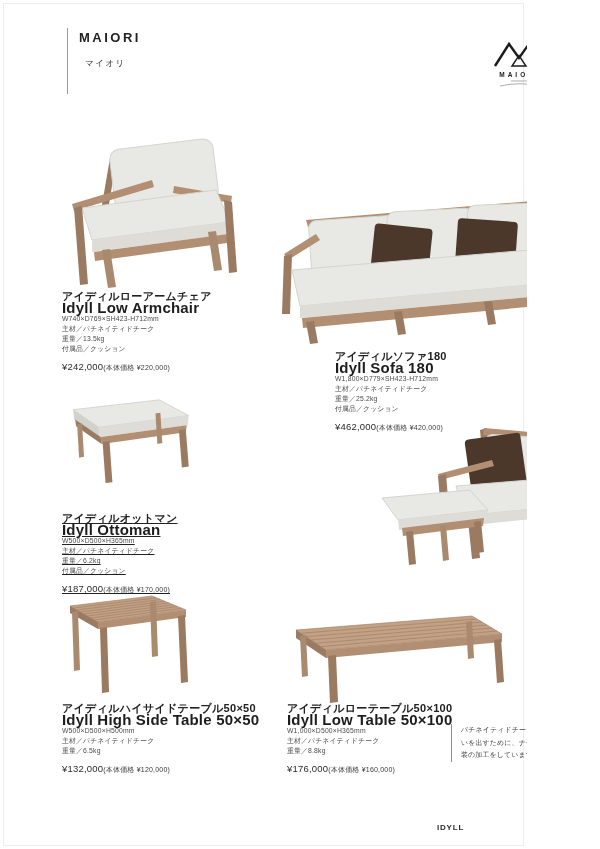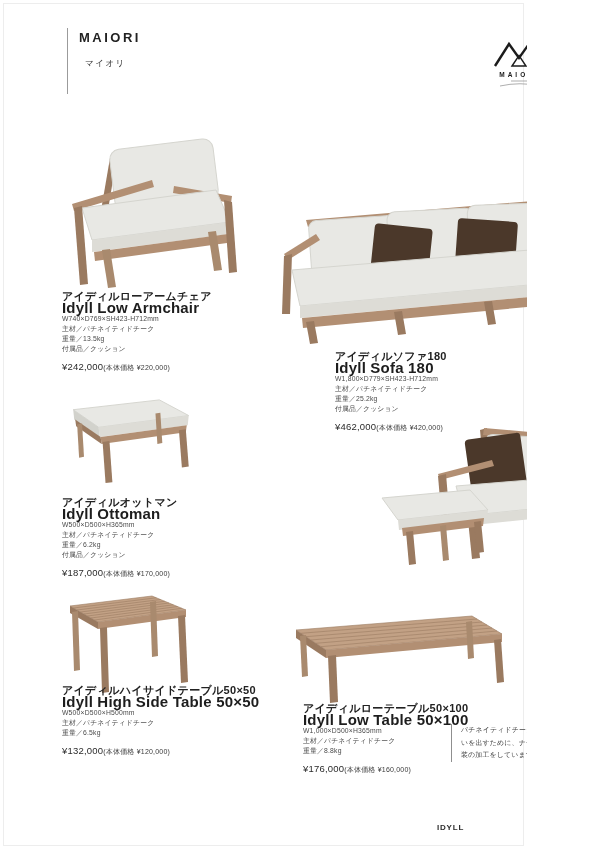--- a/index.html
+++ b/index.html
@@ -185,40 +185,40 @@
   <div class="ptext" style="left:287px;top:350px;margin-left:48px;">
     <div class="jp">アイディルソファ180</div>
     <div class="en">Idyll Sofa 180</div>
     <div class="spec">W1,800×D779×SH423-H712mm</div>
     <div class="spec">主材／パチネイティドチーク</div>
     <div class="spec">重量／25.2kg</div>
     <div class="spec">付属品／クッション</div>
     <div class="price"><span>¥462,000</span><span class="pnote">(本体価格 ¥420,000)</span></div>
   </div>
 
-  <div class="ptext" style="left:62px;top:496px;">
+  <div class="ptext" style="left:62px;top:512px;text-decoration:underline;">
     <div class="jp">アイディルオットマン</div>
     <div class="en">Idyll Ottoman</div>
     <div class="spec">W500×D500×H365mm</div>
     <div class="spec">主材／パチネイティドチーク</div>
     <div class="spec">重量／6.2kg</div>
     <div class="spec">付属品／クッション</div>
     <div class="price"><span>¥187,000</span><span class="pnote">(本体価格 ¥170,000)</span></div>
   </div>
 
-  <div class="ptext" style="left:62px;top:684px;">
+  <div class="ptext" style="left:62px;top:702px;">
     <div class="jp">アイディルハイサイドテーブル50×50</div>
     <div class="en">Idyll High Side Table 50×50</div>
     <div class="spec">W500×D500×H500mm</div>
     <div class="spec">主材／パチネイティドチーク</div>
     <div class="spec">重量／6.5kg</div>
     <div class="price"><span>¥132,000</span><span class="pnote">(本体価格 ¥120,000)</span></div>
   </div>
 
-  <div class="ptext" style="left:303px;top:702px;">
+  <div class="ptext" style="left:287px;top:702px;">
     <div class="jp">アイディルローテーブル50×100</div>
     <div class="en">Idyll Low Table 50×100</div>
     <div class="spec">W1,000×D500×H365mm</div>
     <div class="spec">主材／パチネイティドチーク</div>
     <div class="spec">重量／8.8kg</div>
     <div class="price"><span>¥176,000</span><span class="pnote">(本体価格 ¥160,000)</span></div>
   </div>
 
   <div class="note">パチネイティドチーク加工：経年の風合いを出すために、ナチュラルチークに塗装の加工をしています。</div>
 

